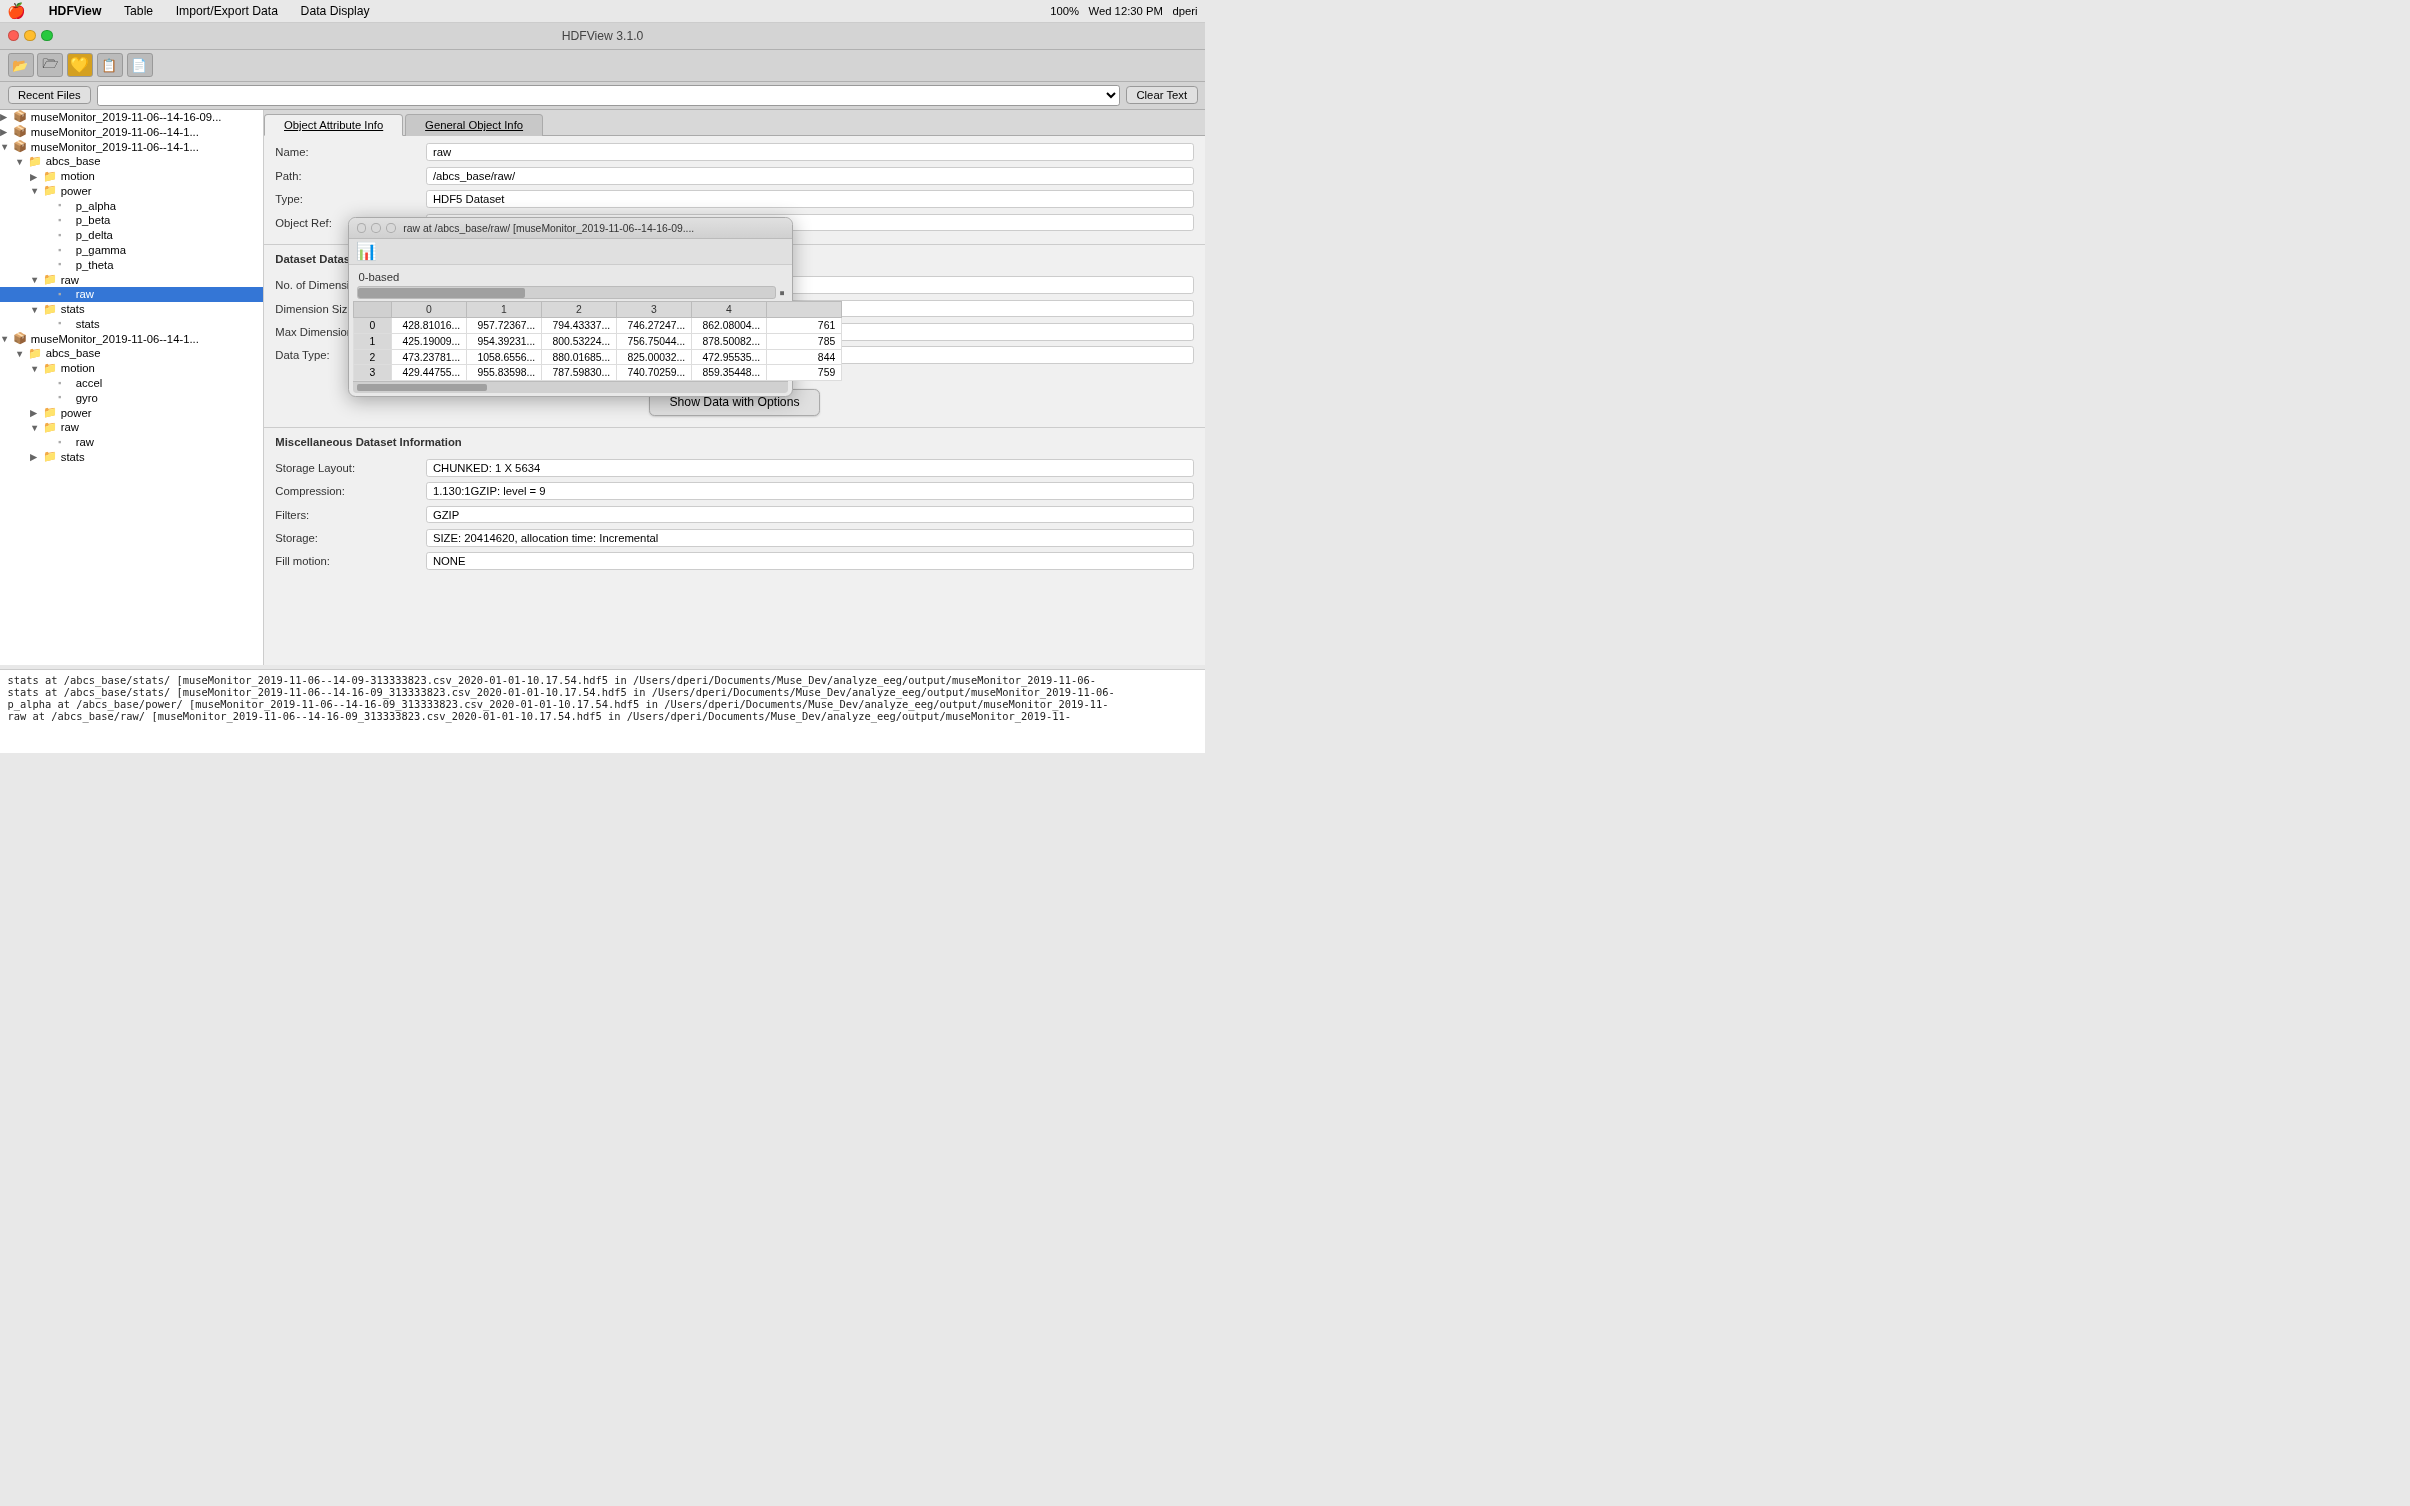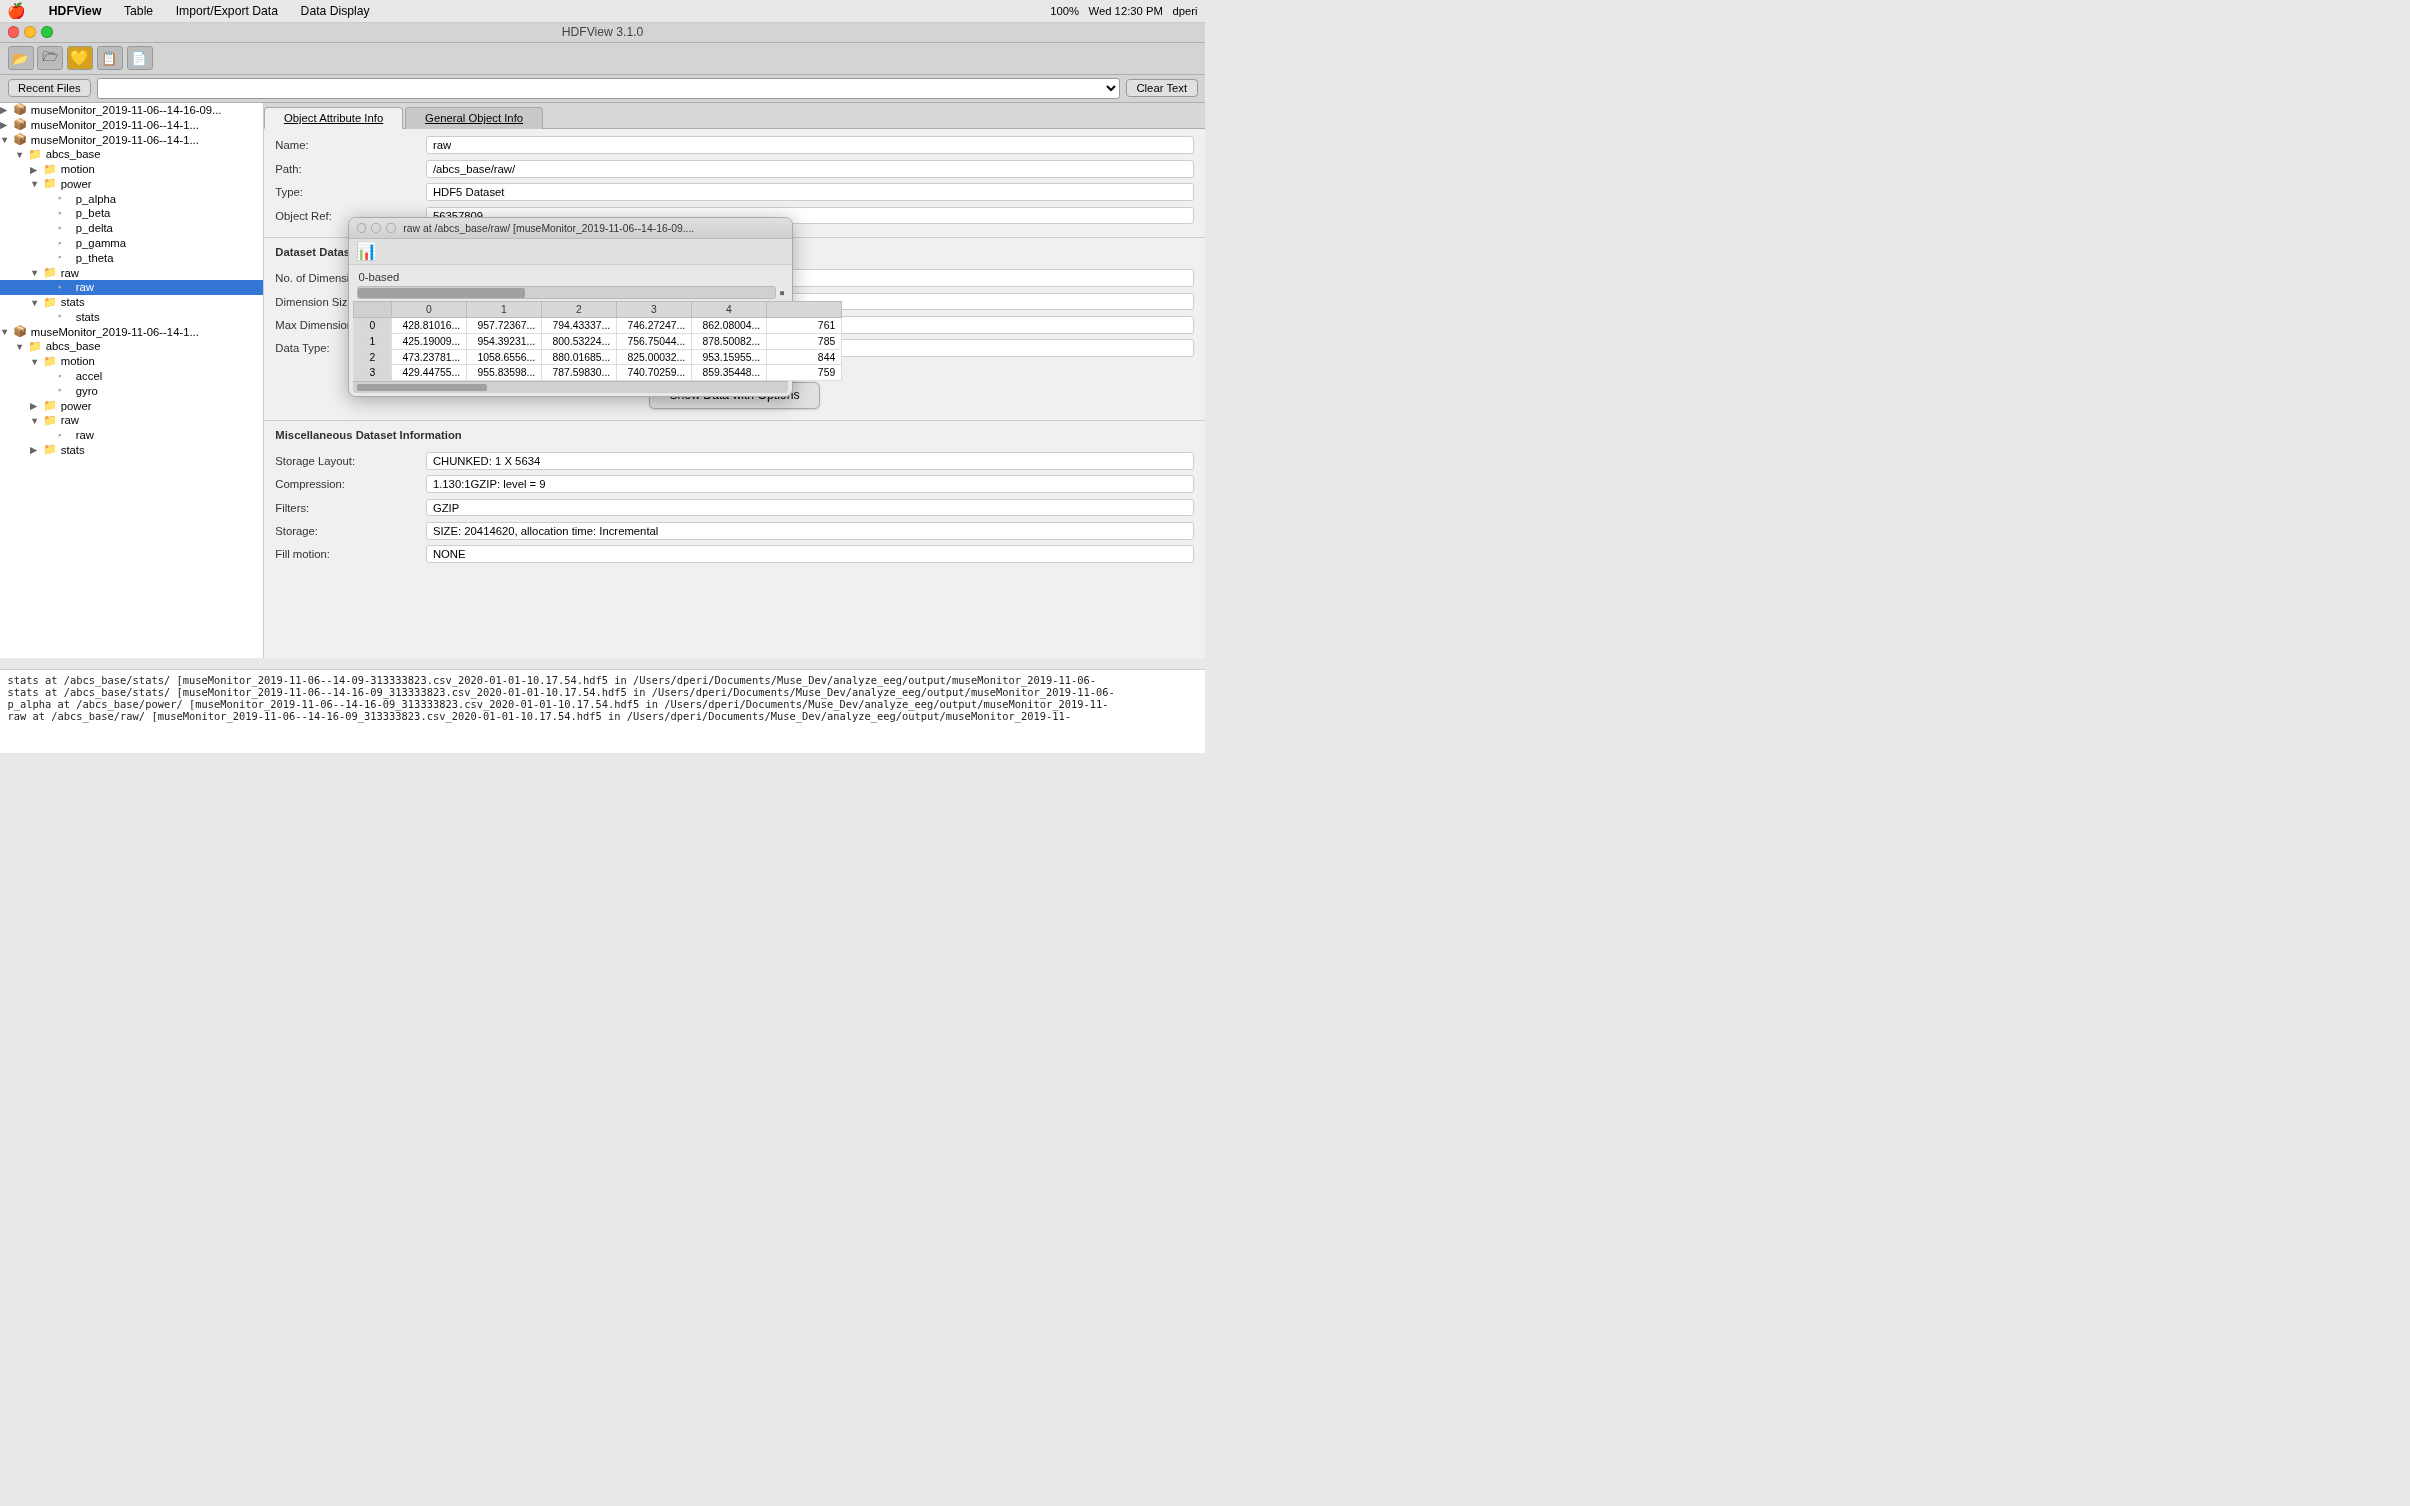--- a/index.html
+++ b/index.html
@@ -31,21 +31,21 @@
       margin-left: auto;
       display: flex;
       align-items: center;
       gap: 9.4px;
       font-size: 11.3px;
     }
 
     
     .window-title-bar {
       background: #d4d4d4;
-      height: 20px;
+      height: 27px;
       display: flex;
       align-items: center;
       justify-content: center;
       border-bottom: 0.9px solid #b0b0b0;
       position: relative;
     }
     .window-title-text {
       font-size: 12.2px;
       color: #444;
       font-weight: 500;
@@ -740,21 +740,21 @@
             <td>756.75044...</td>
             <td>878.50082...</td>
             <td>785</td>
           </tr>
           <tr>
             <td class="row-num">2</td>
             <td>473.23781...</td>
             <td>1058.6556...</td>
             <td>880.01685...</td>
             <td>825.00032...</td>
-            <td>953.15955...</td>
+            <td>472.95535...</td>
             <td>844</td>
           </tr>
           <tr>
             <td class="row-num">3</td>
             <td>429.44755...</td>
             <td>955.83598...</td>
             <td>787.59830...</td>
             <td>740.70259...</td>
             <td>859.35448...</td>
             <td>759</td>

